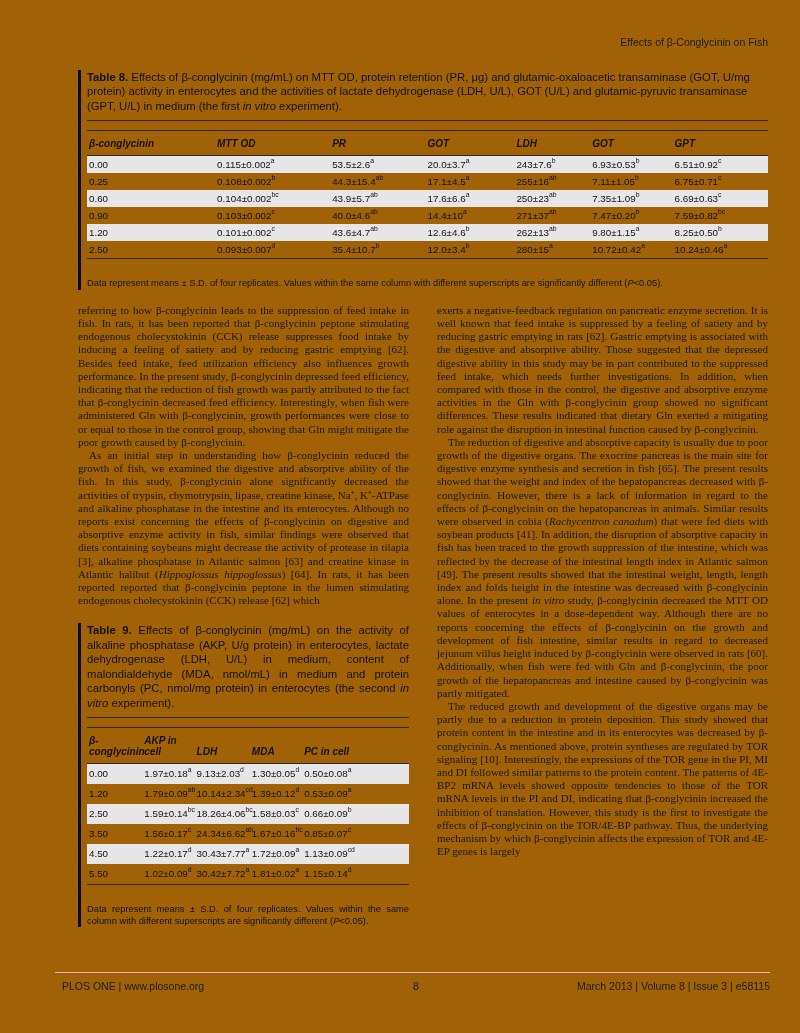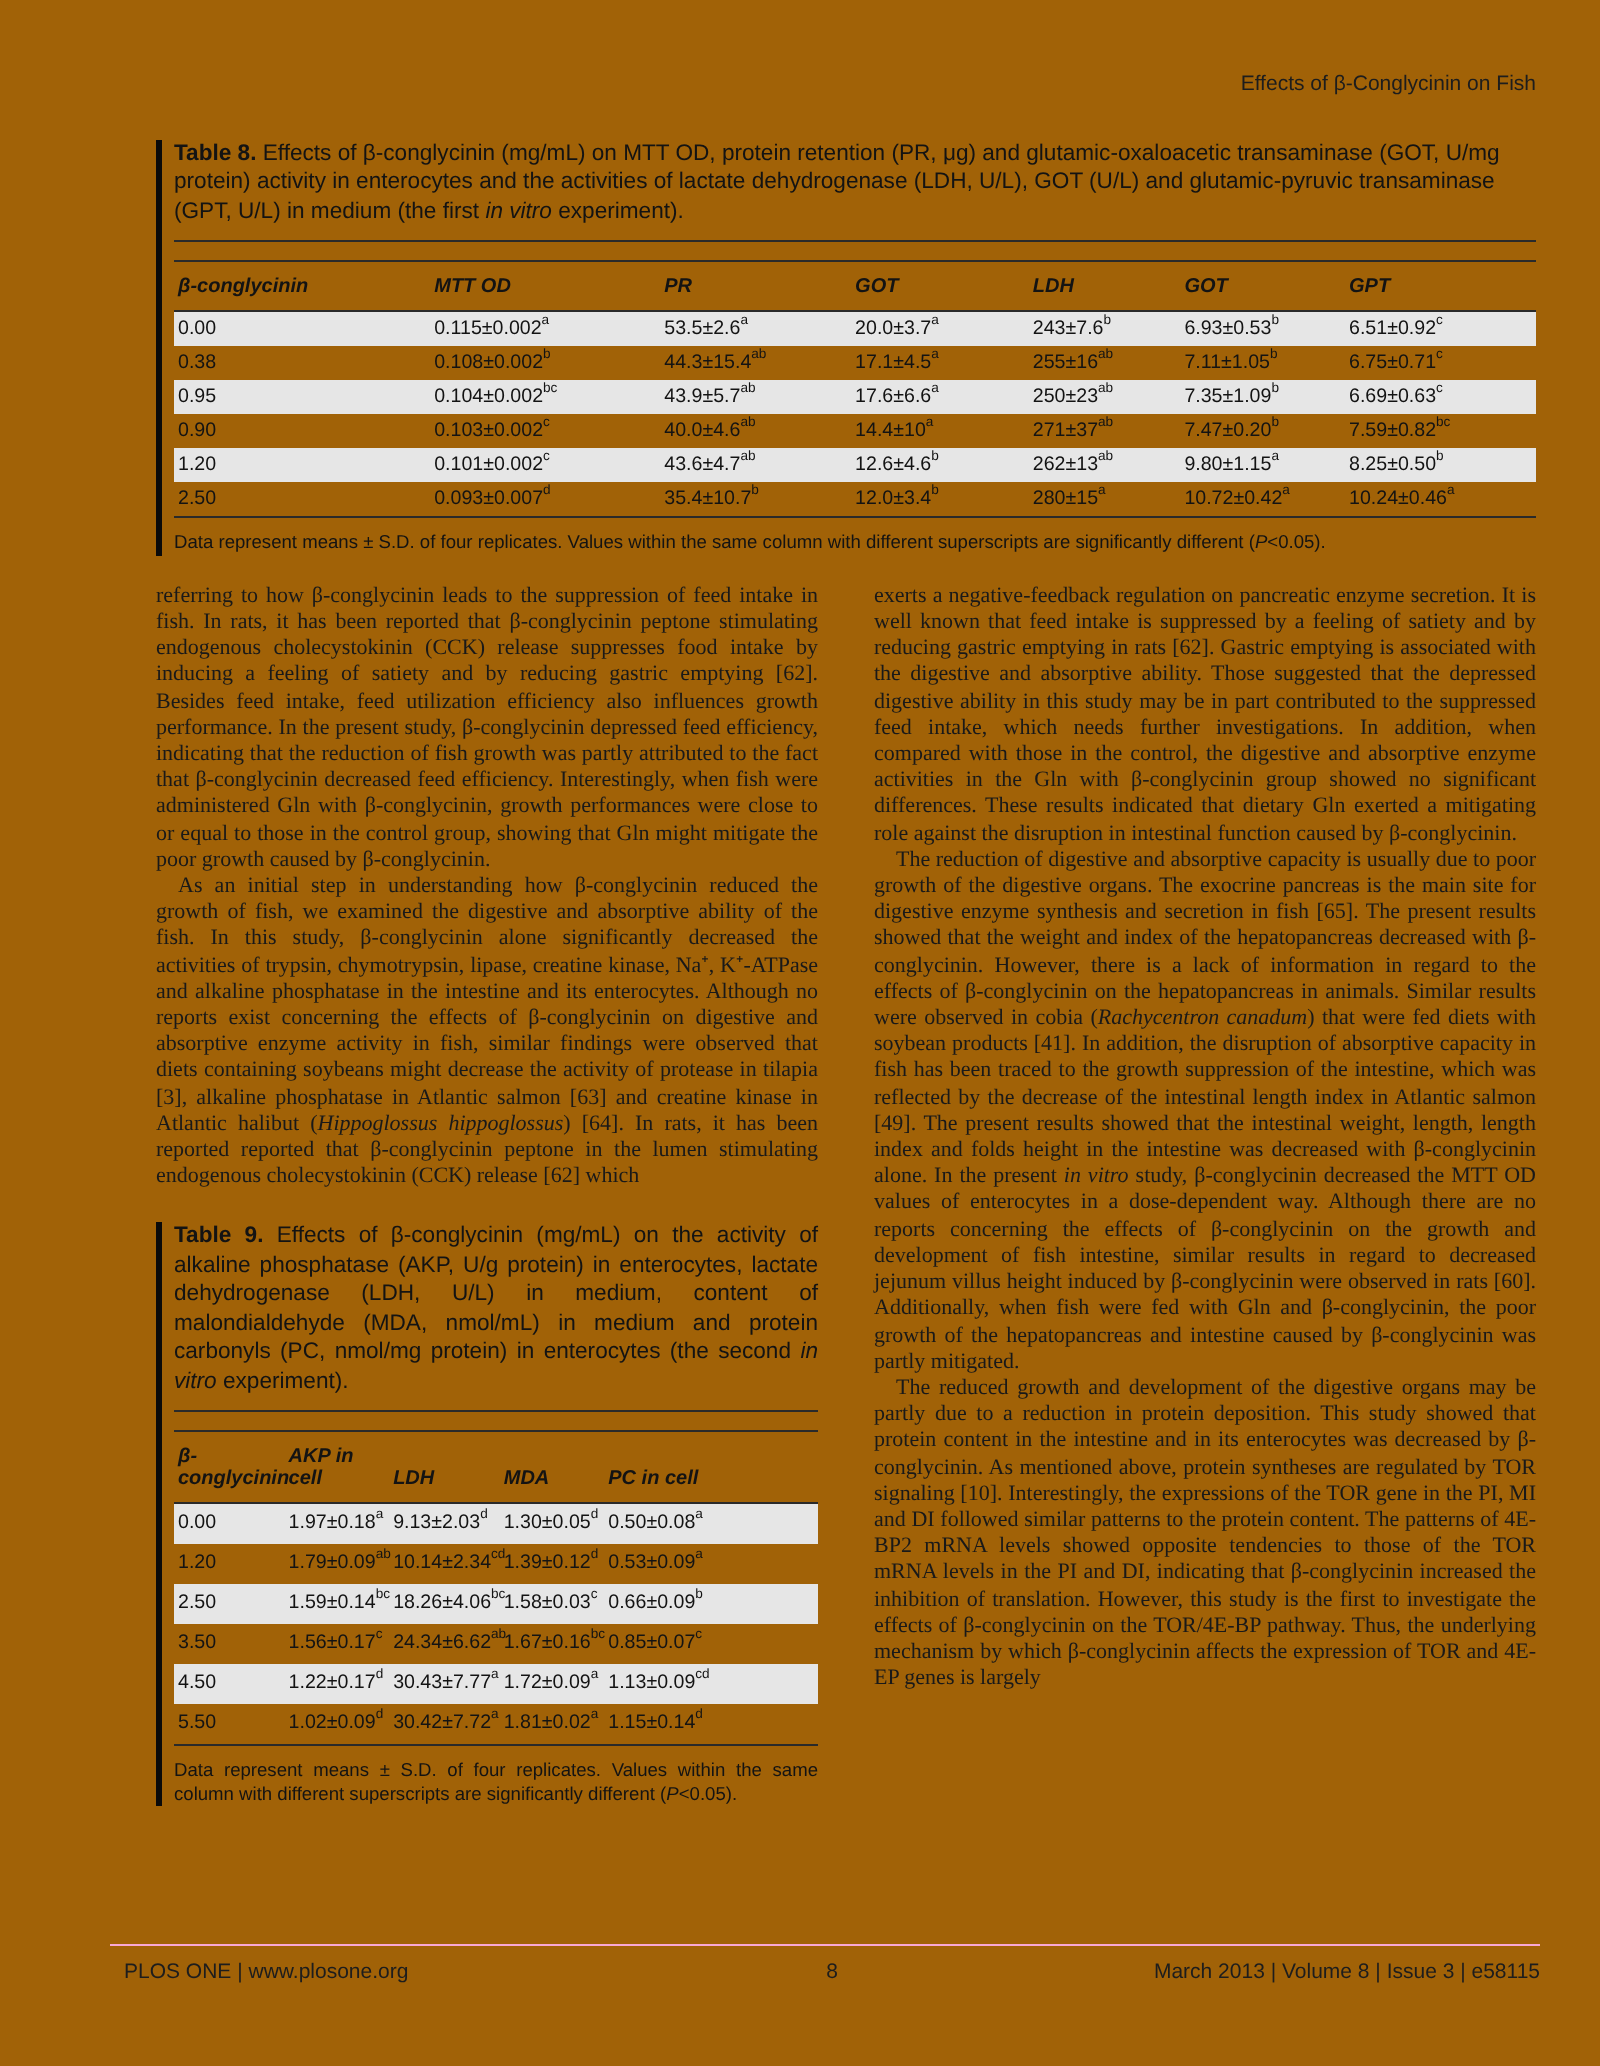--- a/index.html
+++ b/index.html
@@ -48,21 +48,21 @@
   .ttable sup { font-size: 6.8px; position: relative; top: -1px; line-height: 0; }
   
   .t8 th:nth-child(1){width:19%} .t8 th:nth-child(2){width:17%} .t8 th:nth-child(3){width:14%}
   .t8 th:nth-child(4){width:13%} .t8 th:nth-child(5){width:11%} .t8 th:nth-child(6){width:12%}
   .t8 th:nth-child(7){width:14%}
   
   .t9 th:nth-child(1){width:17%} .t9 th:nth-child(2){width:16%} .t9 th:nth-child(3){width:17%}
   .t9 th:nth-child(4){width:16%} .t9 th:nth-child(5){width:34%}
   .footnote {
     font: 9.3px/11.6px "Liberation Sans", sans-serif;
-    margin-top: 7px; color: #131313;
+    margin-top: 19px; color: #131313;
   }
   .doi { font: 9.3px/11.6px "Liberation Sans", sans-serif; margin-top: 1px; color: #131313; }
 
   
   .columns { display: flex; gap: 28px; margin-top: 14px; }
   .col {
     width: 338px;
     font: 11px/13.2px "Liberation Serif", serif;
     text-align: justify;
     color: #191919;
@@ -112,30 +112,30 @@
             <tr>
               <td>0.00</td>
               <td>0.115±0.002<sup>a</sup></td>
               <td>53.5±2.6<sup>a</sup></td>
               <td>20.0±3.7<sup>a</sup></td>
               <td>243±7.6<sup>b</sup></td>
               <td>6.93±0.53<sup>b</sup></td>
               <td>6.51±0.92<sup>c</sup></td>
             </tr>
             <tr>
-              <td>0.38</td>
+              <td>0.25</td>
               <td>0.108±0.002<sup>b</sup></td>
               <td>44.3±15.4<sup>ab</sup></td>
               <td>17.1±4.5<sup>a</sup></td>
               <td>255±16<sup>ab</sup></td>
               <td>7.11±1.05<sup>b</sup></td>
               <td>6.75±0.71<sup>c</sup></td>
             </tr>
             <tr>
-              <td>0.95</td>
+              <td>0.60</td>
               <td>0.104±0.002<sup>bc</sup></td>
               <td>43.9±5.7<sup>ab</sup></td>
               <td>17.6±6.6<sup>a</sup></td>
               <td>250±23<sup>ab</sup></td>
               <td>7.35±1.09<sup>b</sup></td>
               <td>6.69±0.63<sup>c</sup></td>
             </tr>
             <tr>
               <td>0.90</td>
               <td>0.103±0.002<sup>c</sup></td>

